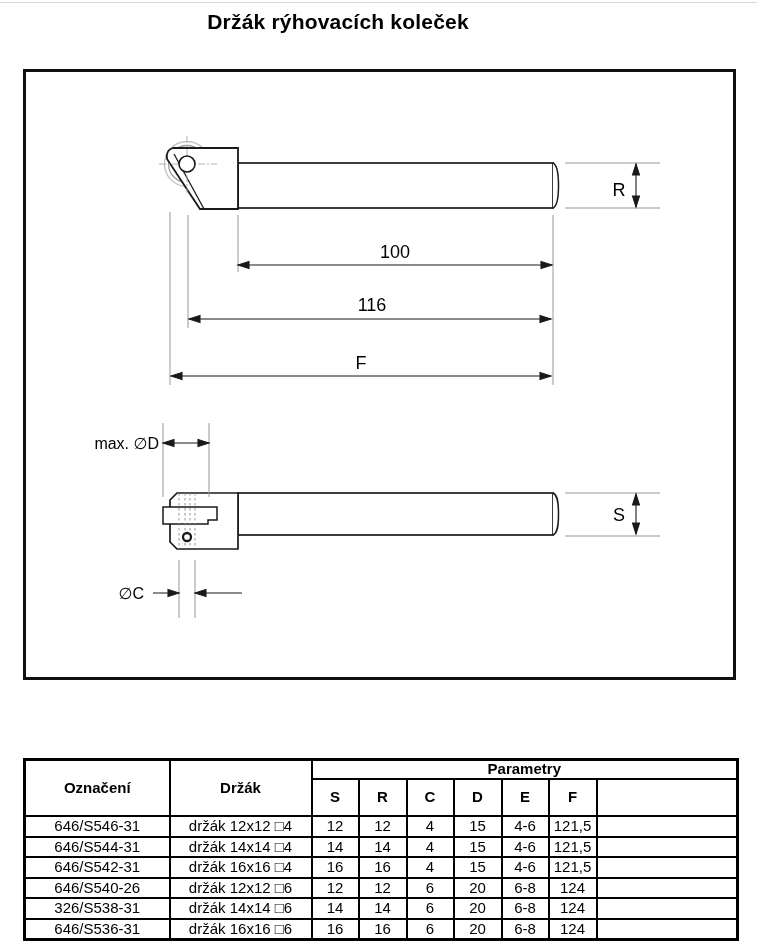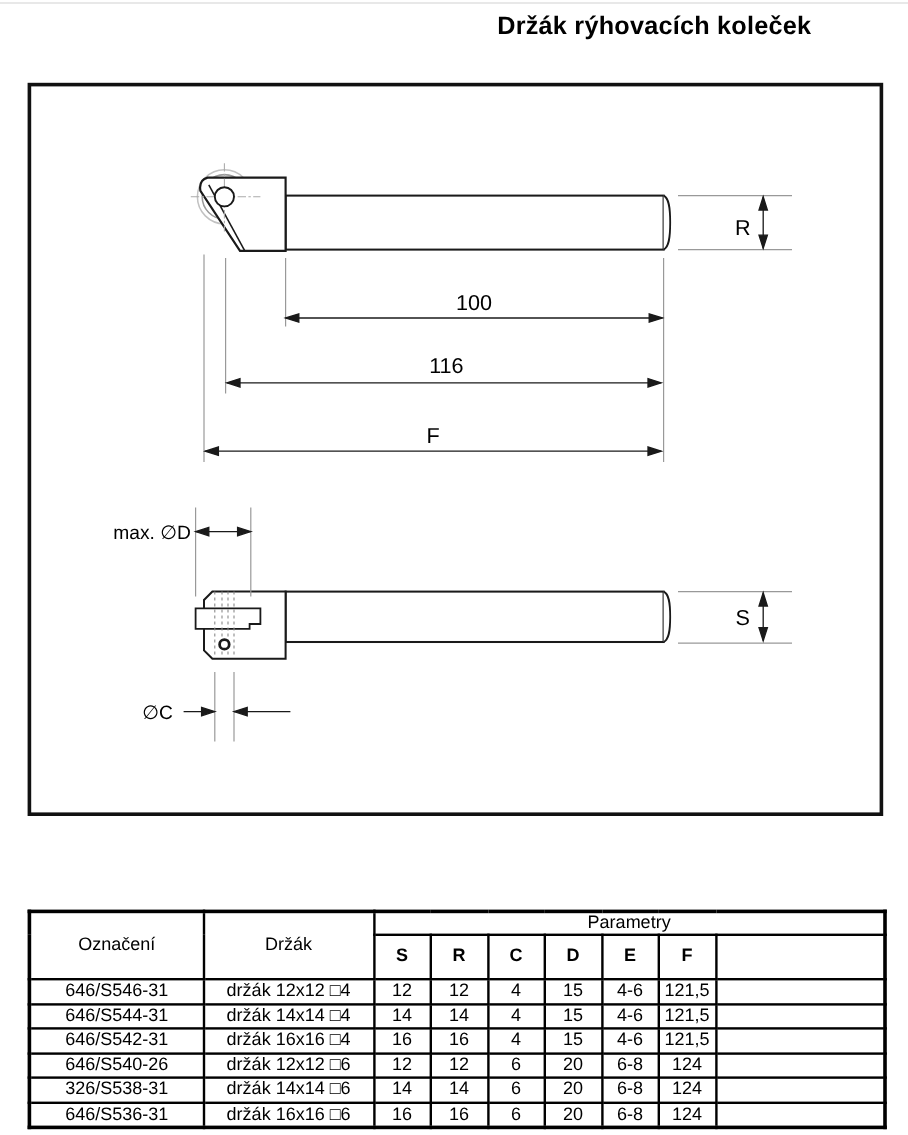--- a/index.html
+++ b/index.html
@@ -1,32 +1,32 @@
 <!DOCTYPE html>
 <html><head>
 <meta charset="utf-8">
 <style>
   html,body{margin:0;padding:0;background:#fff;}
   #page{position:relative;width:757px;height:946px;background:#fff;
         font-family:"Liberation Sans",sans-serif;color:#000;overflow:hidden;}
   #topline{position:absolute;left:0;top:2px;width:757px;height:1px;background:#d9d9d9;}
-  #title{position:absolute;left:0;top:10px;width:676px;text-align:right;
+  #title{position:absolute;left:0;top:10px;width:676px;text-align:center;
          font-size:21px;font-weight:bold;letter-spacing:.2px;}
   #drawing-box{position:absolute;left:23px;top:69px;width:713px;height:611px;
                border:3px solid #111;box-sizing:border-box;background:#fff;}
   #drawing-box svg{display:block;}
 
   
   #spec-table{position:absolute;left:23px;top:758px;border-collapse:collapse;
               table-layout:fixed;width:713px;background:#fff;}
   #spec-table td{border:2px solid #000;padding:0;text-align:center;
                  font-size:15px;line-height:1.1;white-space:nowrap;overflow:hidden;}
   #spec-table{border:3px solid #000;}
-  td.hname{text-align:left;padding-left:4px;font-weight:normal;font-size:16px;}
-  td.param-span{font-weight:normal;font-size:15px;height:17px;}
+  td.hname{text-align:left;padding-left:4px;font-weight:bold;font-size:16px;}
+  td.param-span{font-weight:bold;font-size:15px;height:17px;}
   tr.subhead td{font-weight:bold;font-size:15px;height:35px;border-bottom:3px solid #000;}
   tr.data td{height:18.5px;}
   tr.group-end td{border-bottom:3px solid #000;}
   td.thickL{border-left:3px solid #000;}
 
   .svgtxt{font-family:"Liberation Sans",sans-serif;fill:#000;}
 </style>
 </head>
 <body>
 

